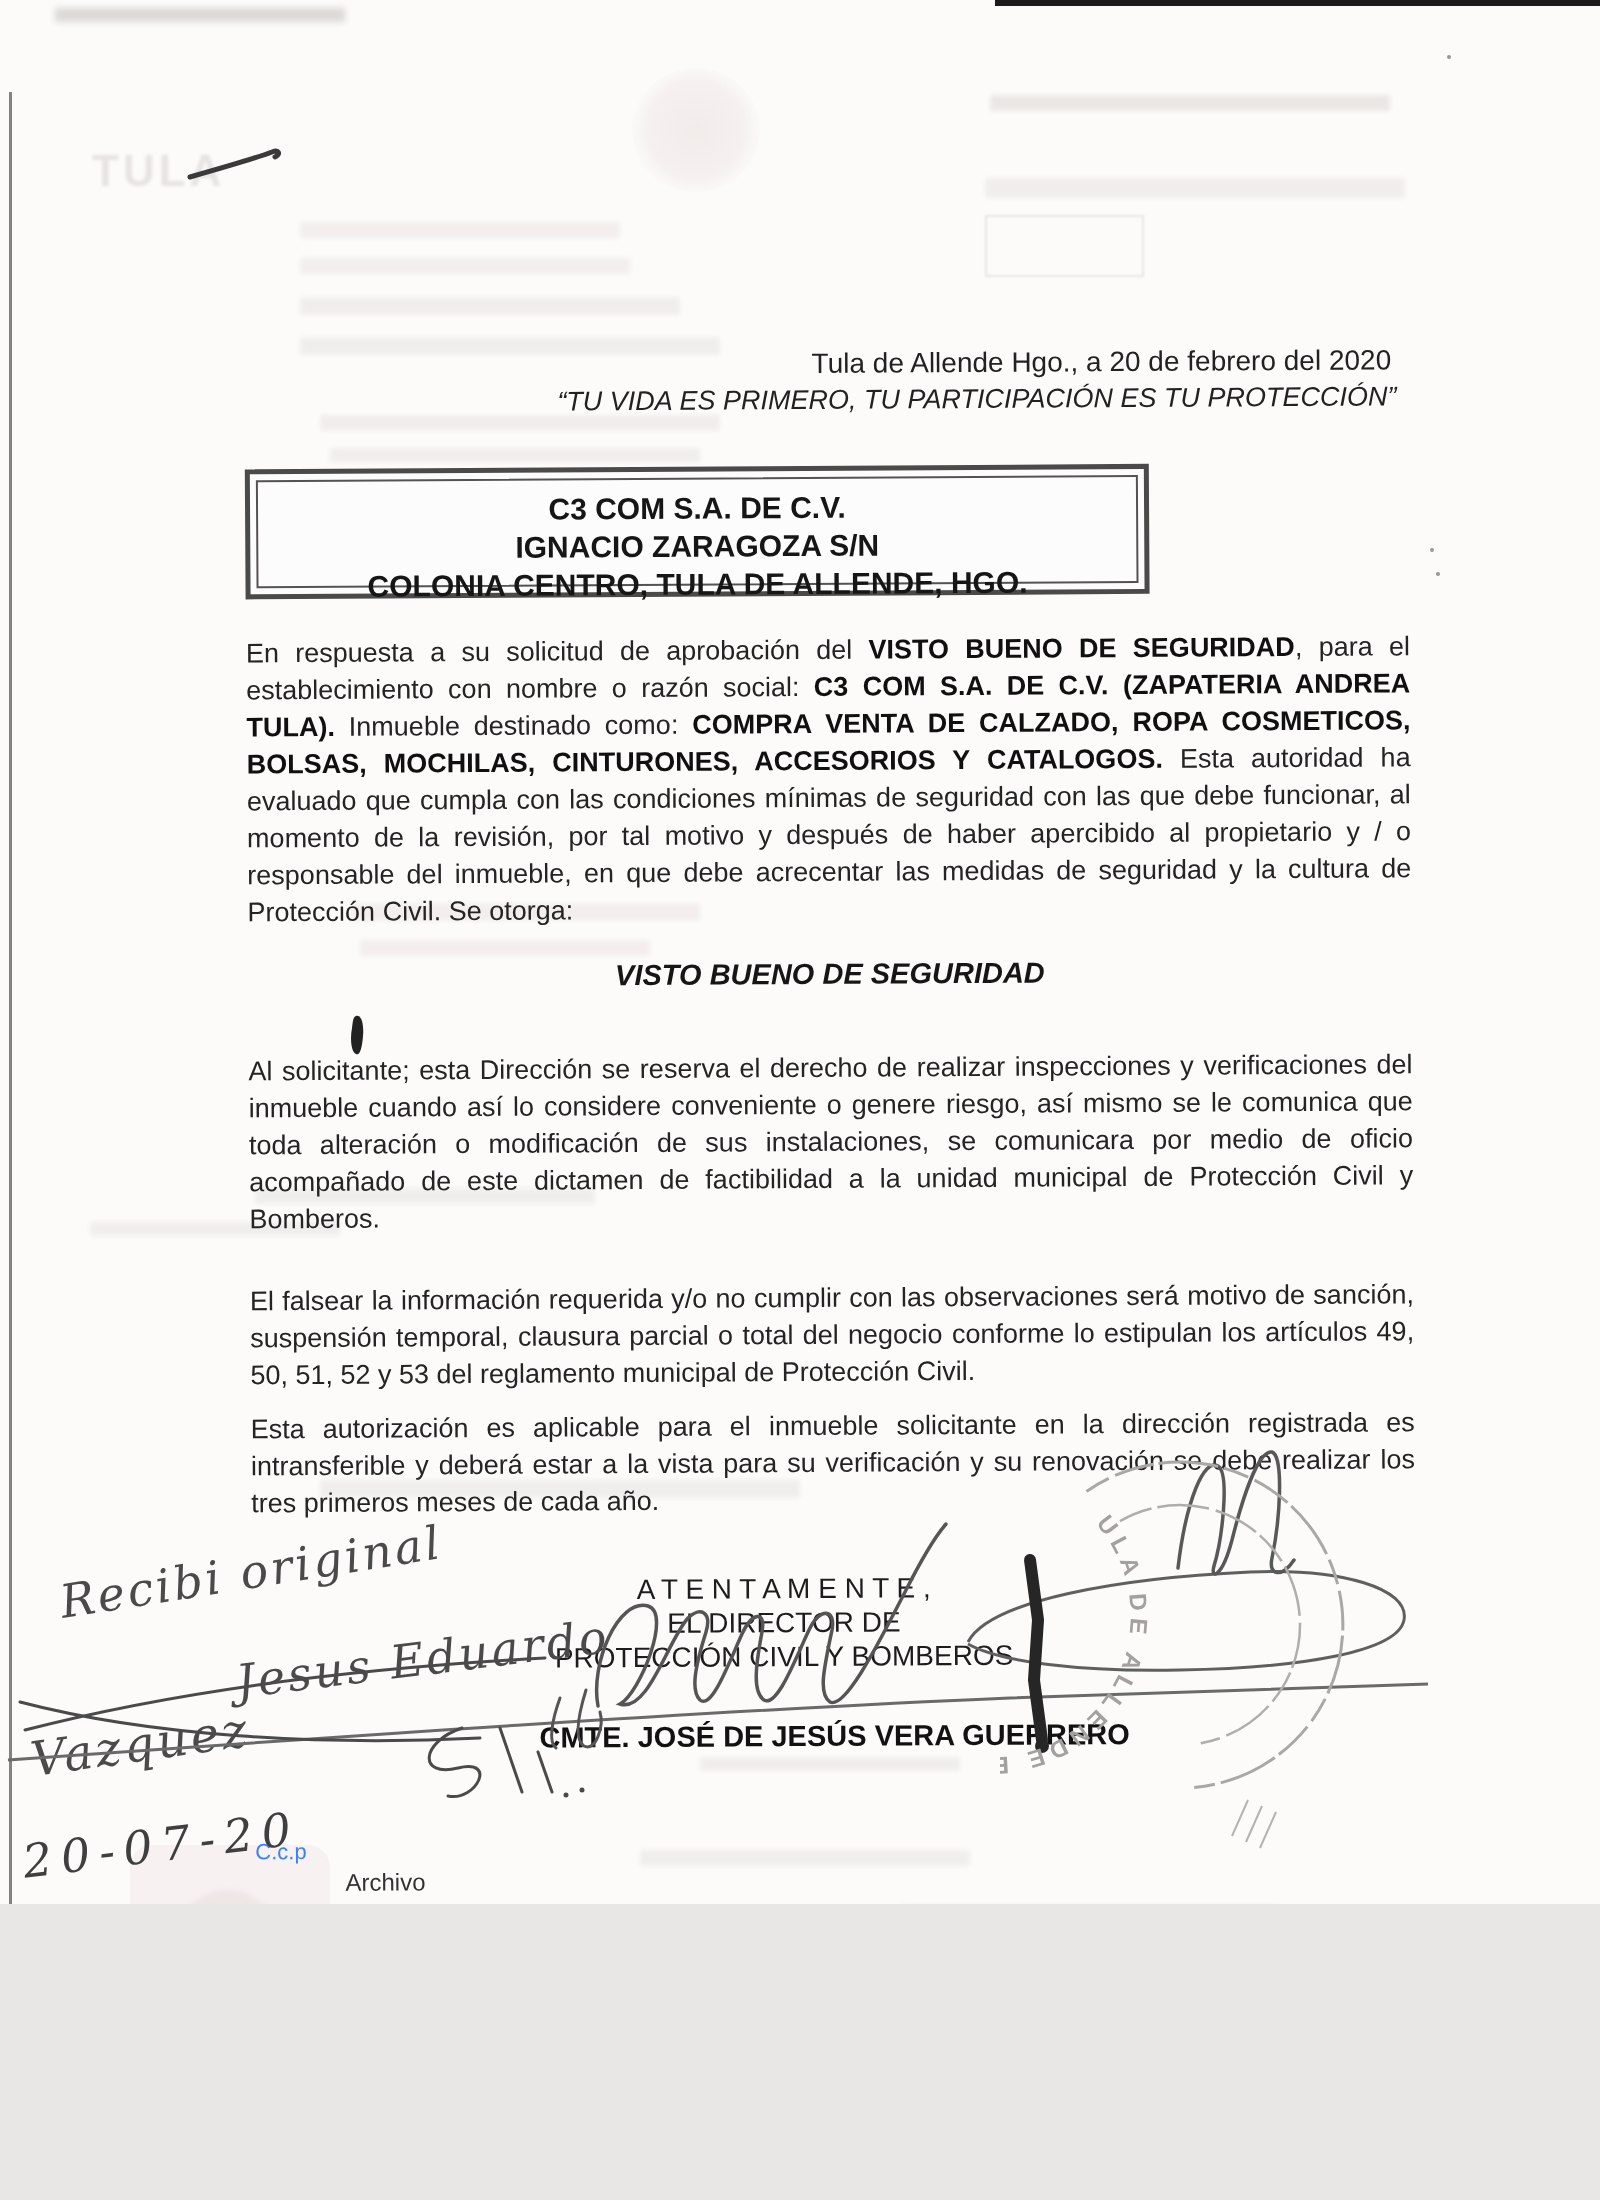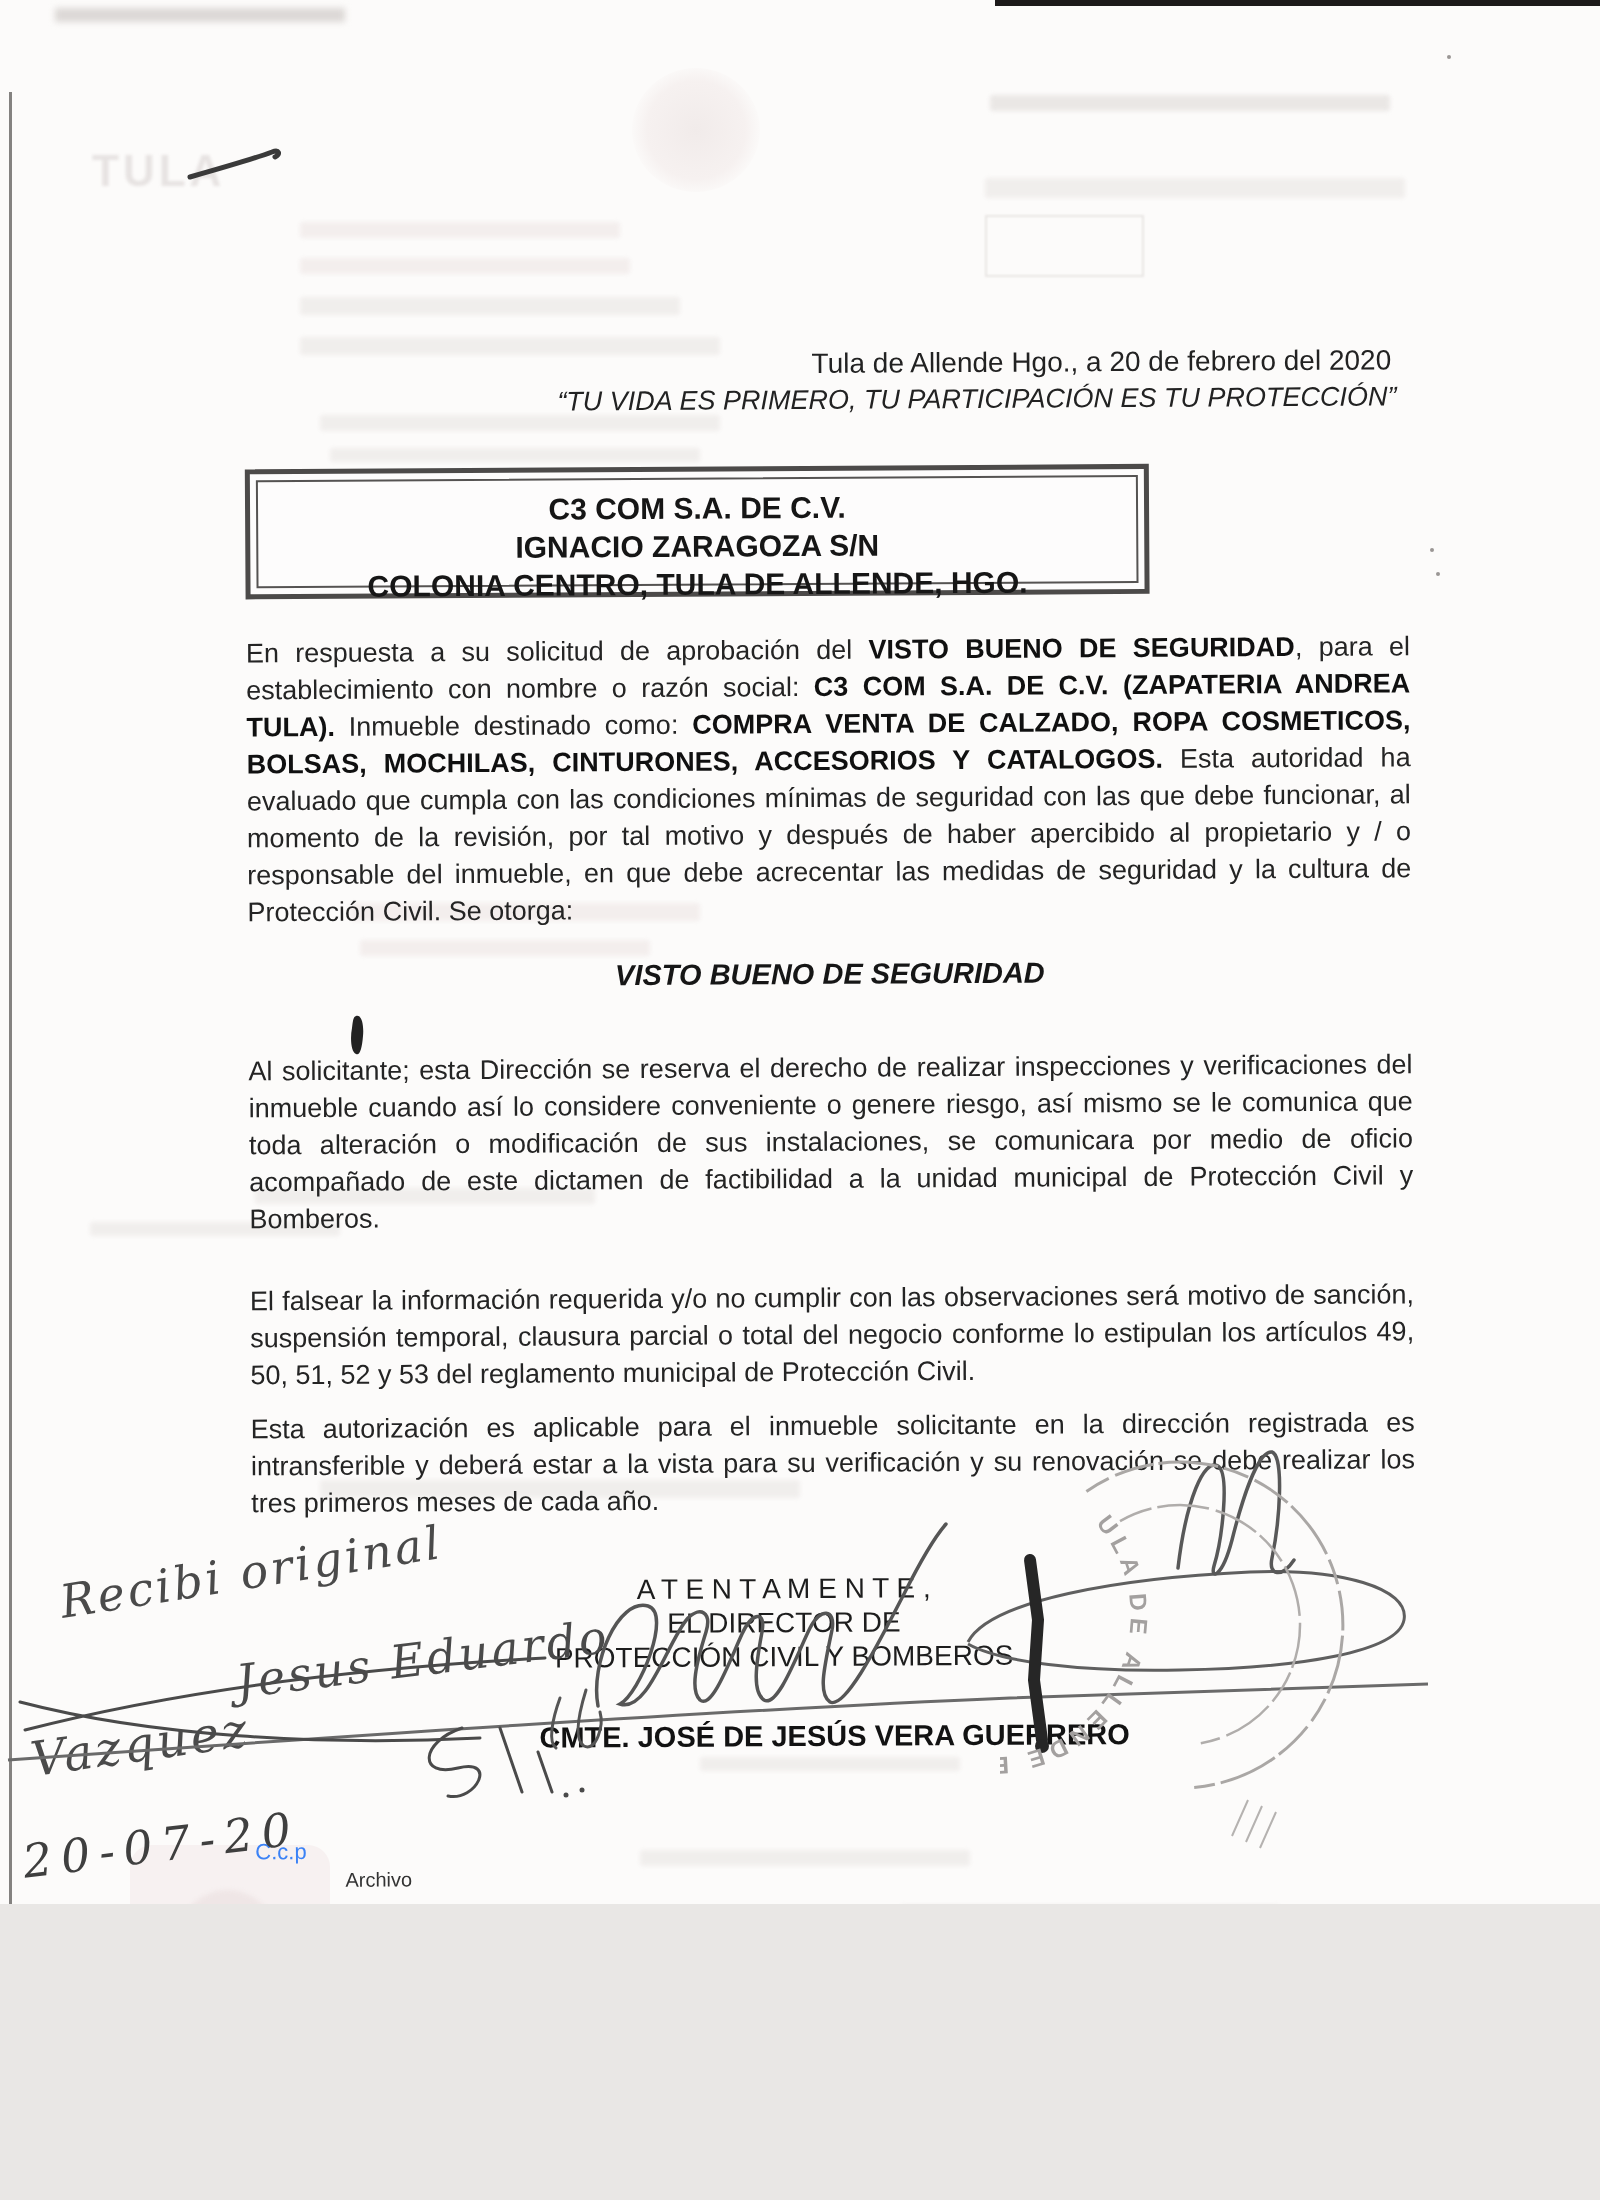--- a/index.html
+++ b/index.html
@@ -37,21 +37,21 @@
   .body-text{position:absolute;left:248px;width:1164px;font-size:27px;line-height:37px;
              text-align:justify;color:#242424;margin:0;}
   .body-text b{color:#101010;}
   .heading{position:absolute;left:248px;top:958px;width:1164px;text-align:center;
            font-weight:700;font-style:italic;font-size:29px;color:#161616;}
   .closing{position:absolute;left:430px;top:1572px;width:700px;text-align:center;
            font-size:28px;line-height:34px;color:#1d1d1d;}
   .signer{position:absolute;left:480px;top:1720px;width:700px;text-align:center;
           font-weight:700;font-size:29px;color:#121212;}
   .ccp{position:absolute;left:250px;top:1836px;font-size:22px;color:#3b82f6;}
-  .archivo{position:absolute;left:340px;top:1866px;font-size:20px;color:#333;}
+  .archivo{position:absolute;left:340px;top:1866px;font-size:24px;color:#333;}
   
   .hand{position:absolute;font-family:"DejaVu Serif",serif;font-style:italic;color:#4a4a4a;white-space:nowrap;}
   .hw1{left:58px;top:1545px;font-size:46px;letter-spacing:3px;transform:rotate(-9deg);}
   .hw2{left:235px;top:1632px;font-size:46px;letter-spacing:3px;transform:rotate(-7deg);}
   .hw3{left:30px;top:1716px;font-size:48px;letter-spacing:3px;transform:rotate(-8deg);}
   .hwdate{left:22px;top:1818px;font-size:46px;letter-spacing:9px;transform:rotate(-7deg);color:#3f3f3f;}
   
   .overlay{position:absolute;left:0;top:0;pointer-events:none;}
   .stamp-text{font-family:"Liberation Sans",sans-serif;font-weight:700;font-size:24px;
               letter-spacing:6px;fill:#a3a09f;}

